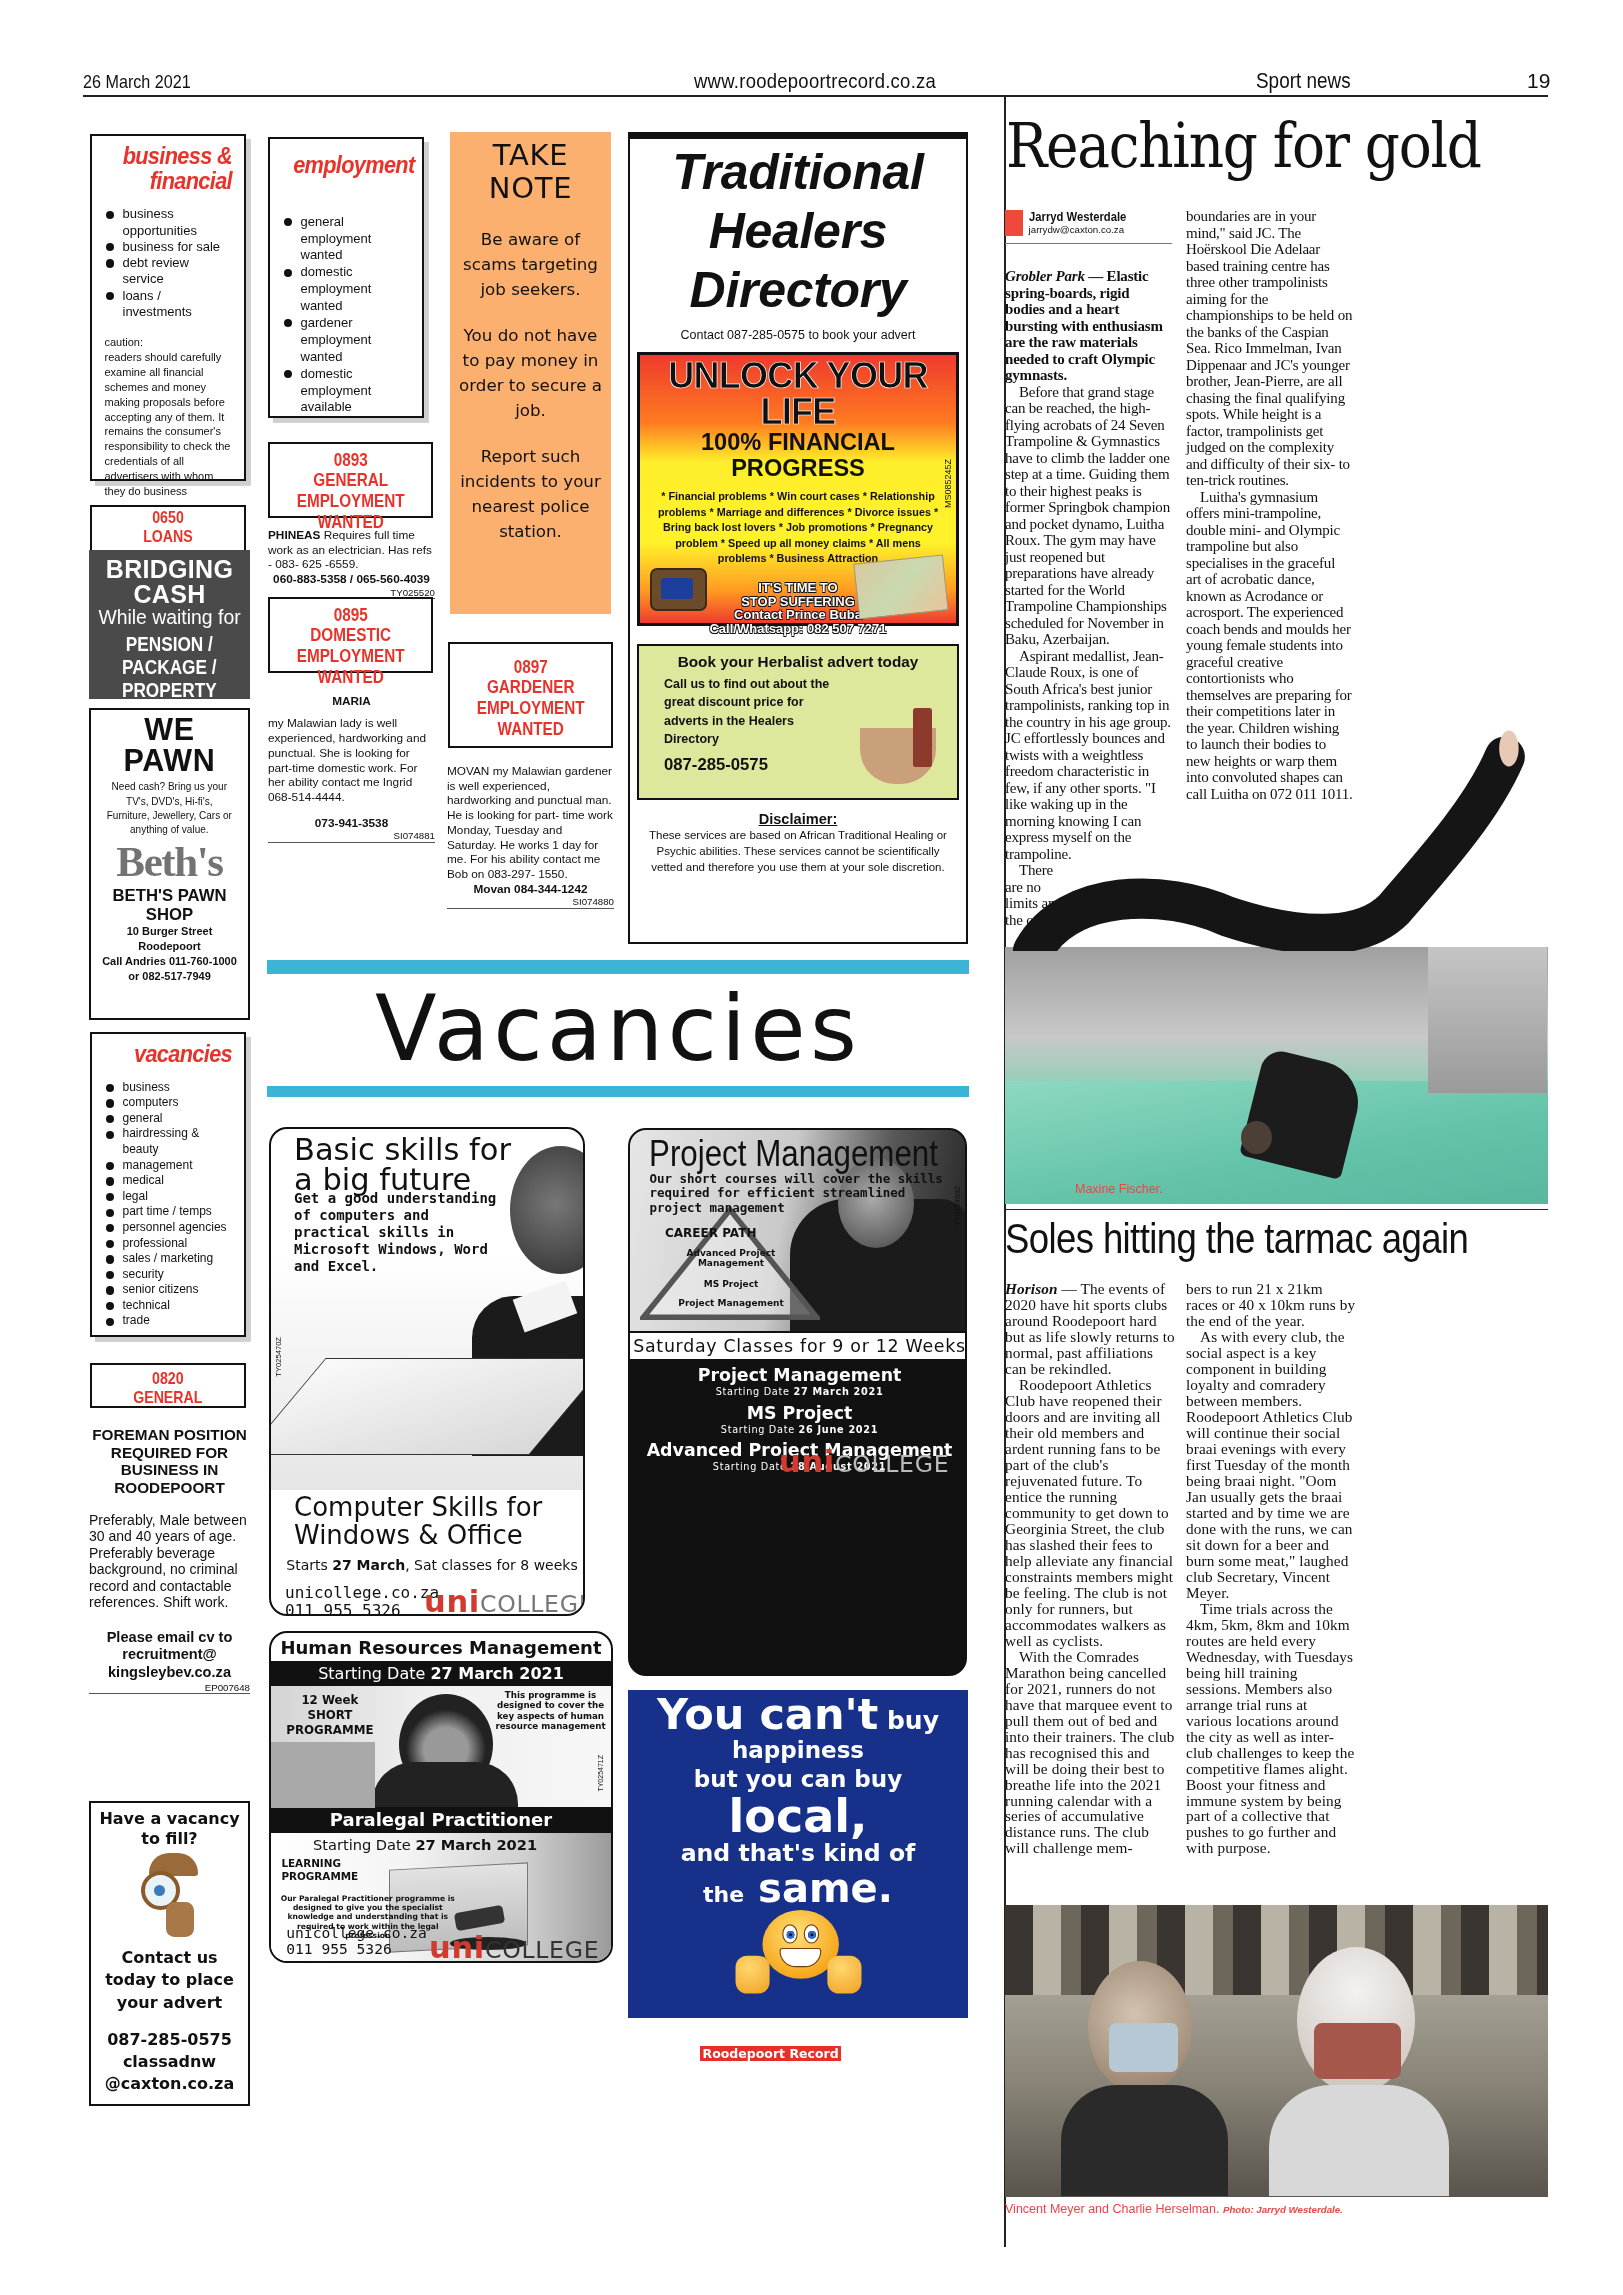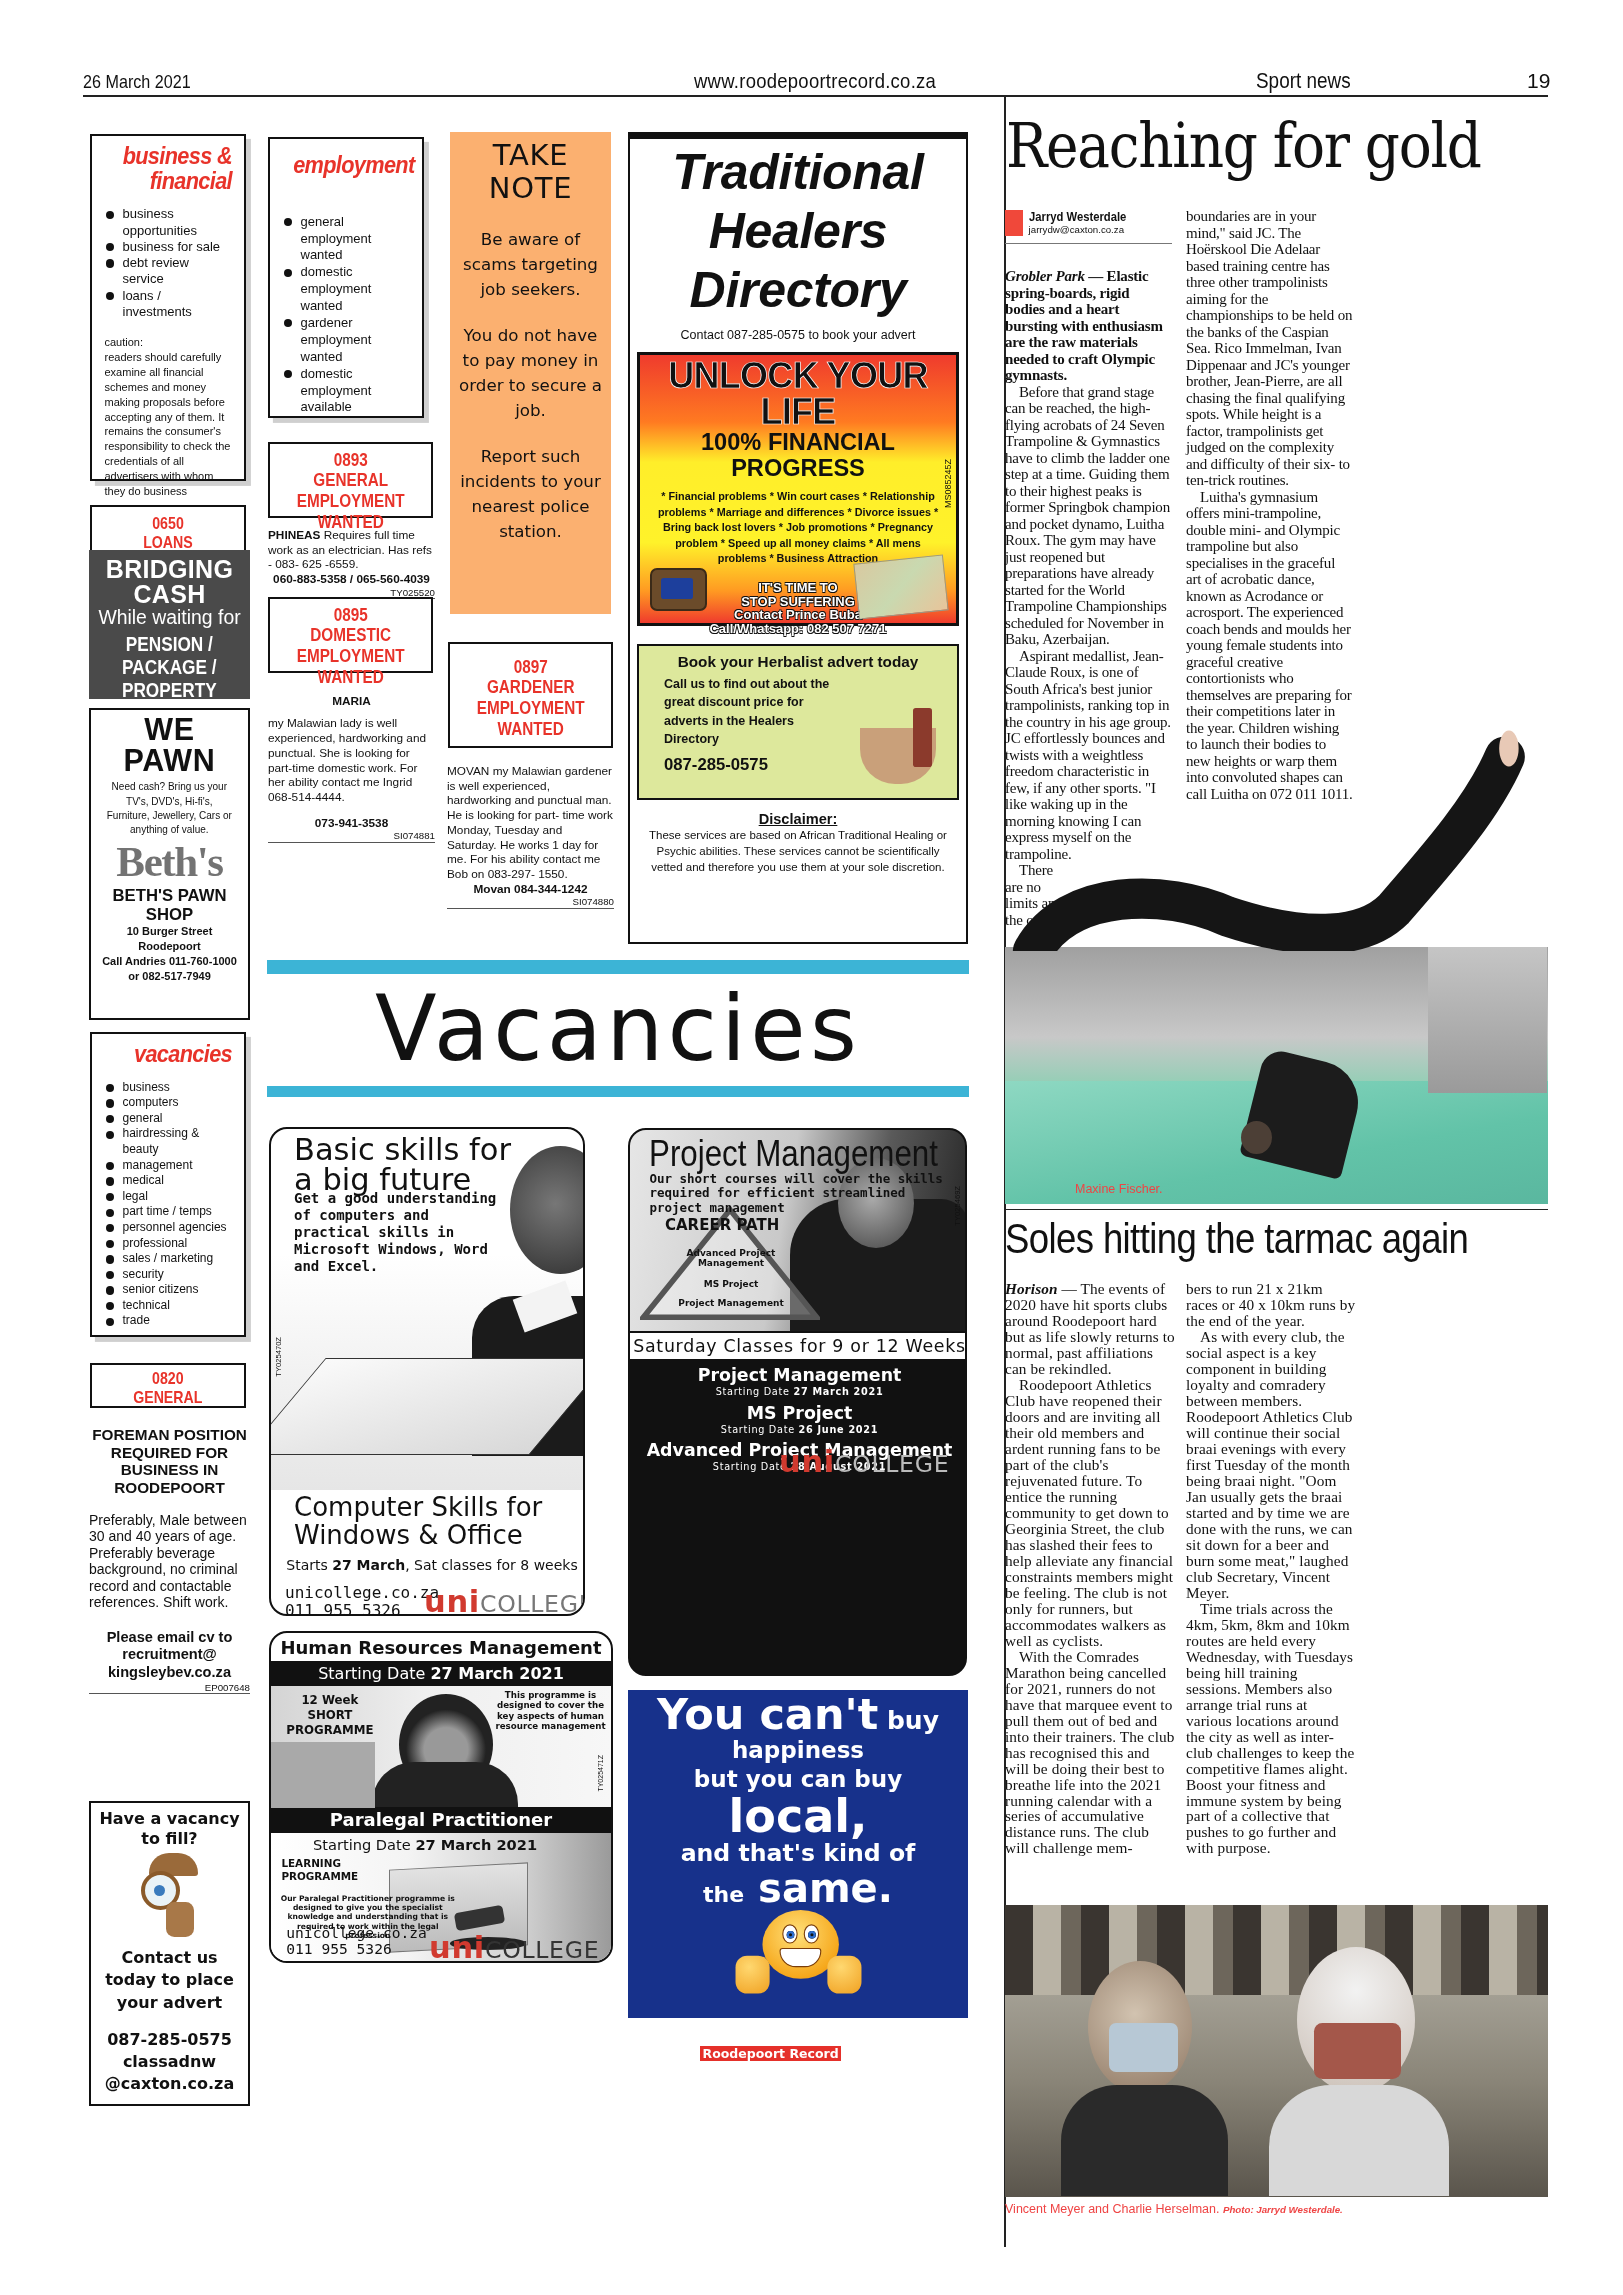--- a/index.html
+++ b/index.html
@@ -162,21 +162,21 @@
     <li>business for sale</li>
     <li>debt review service</li>
     <li>loans / investments</li>
   </ul>
   <div class="caution">
     <div>caution:</div>
     <div>readers should carefully examine all financial schemes and money making proposals before accepting any of them. It remains the consumer's responsibility to check the credentials of all advertisers with whom they do business</div>
   </div>
 </div>
 
-<div class="abs class-head" style="left:90px; top:505px; width:156px; height:55px; font-size:16.7px; padding:7px;">
+<div class="abs class-head" style="left:90px; top:505px; width:156px; height:55px; font-size:16.7px; padding:1px;">
   <span>0650</span>
   <span>LOANS</span>
 </div>
 
 <div class="abs bridging" style="left:89px; top:550px; width:161px; height:149px;">
   <div class="b1">BRIDGING CASH</div>
   <div class="b2">While waiting for</div>
   <div class="b3">PENSION / PACKAGE / PROPERTY SALE</div>
   <div class="b4">Payout</div>
   <div class="b4">(lumpsum only)</div>
@@ -368,21 +368,21 @@
   <div class="abs" style="left:0; top:0; width:339px; height:201px; background:linear-gradient(100deg,#e6e6e6 0%, #c9c9c9 45%, #5a5a5a 70%, #1e1e1e 100%);">
     <div class="suit" style="left:160px; top:69px; width:179px; height:132px; border-radius:56px 28px 0 0;"></div>
     <div class="person-head" style="left:208px; top:28px; width:76px; height:90px; background:radial-gradient(circle at 45% 45%, #aaa, #444);"></div>
     <svg style="position:absolute; left:10.4px; top:76px;" width="180" height="115" viewBox="0 0 260 165">
       <polygon points="130,5 5,160 255,160" fill="rgba(255,255,255,0.35)" stroke="#555" stroke-width="8"></polygon>
     </svg>
   </div>
   <div class="abs pm-title" style="left:19.4px; top:5.6px; width:389px;">Project Management</div>
   <div class="abs pm-sub" style="left:19.4px; top:42px; width:312px;">Our short courses will cover the skills required for efficient streamlined project management</div>
   <div class="abs" style="left:323px; top:56px; writing-mode:vertical-rl; transform:rotate(180deg); font-size:7.6px;">TY025469Z</div>
-  <div class="abs" style="left:35px; top:86px; font-family:'DejaVu Sans',sans-serif; font-weight:bold; font-size:15px;text-align:center;">CAREER PATH</div>
+  <div class="abs" style="left:35px; top:96px; font-family:'DejaVu Sans',sans-serif; font-weight:bold; font-size:12px;text-align:center;">CAREER PATH</div>
   <div class="abs" style="left:42px; top:119px; width:118px; text-align:center; font-family:'DejaVu Sans',sans-serif; font-weight:bold; font-size:9px; line-height:1.1;">
     <div>Advanced Project Management</div>
     <div style="margin-top:11px;">MS Project</div>
     <div style="margin-top:9.7px;">Project Management</div>
   </div>
   <div class="abs pm-bar" style="left:0; top:203px; width:339px;">Saturday Classes for 9 or 12 Weeks</div>
   <div class="abs pm-dark" style="left:0; top:235px; width:339px;">
     <div class="c-name">Project Management</div>
     <div class="c-date"><span>Starting Date</span> <b>27 March 2021</b></div>
     <div class="c-name" style="margin-top:4.2px;">MS Project</div>

